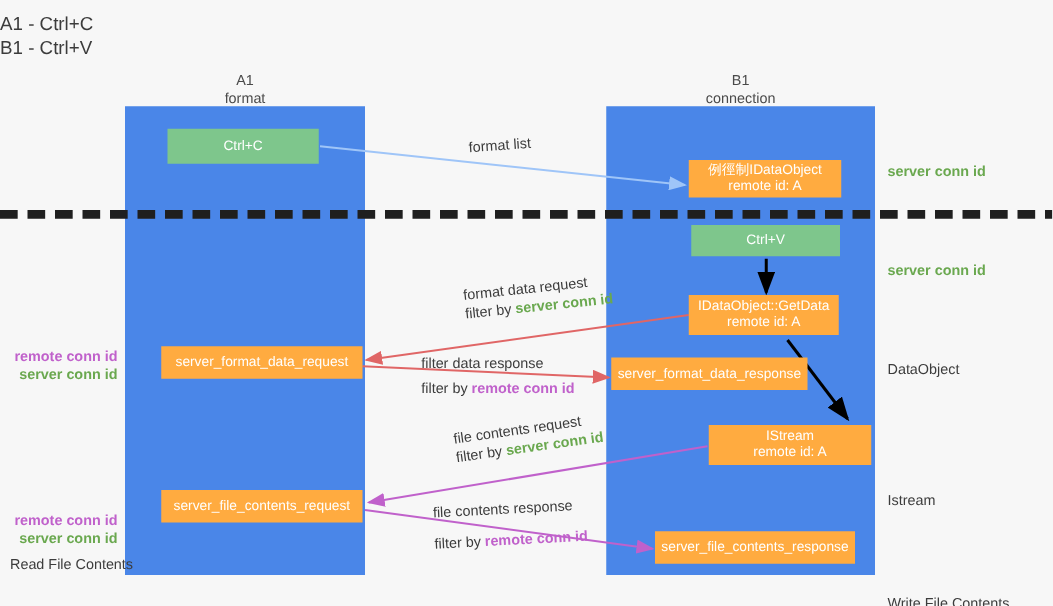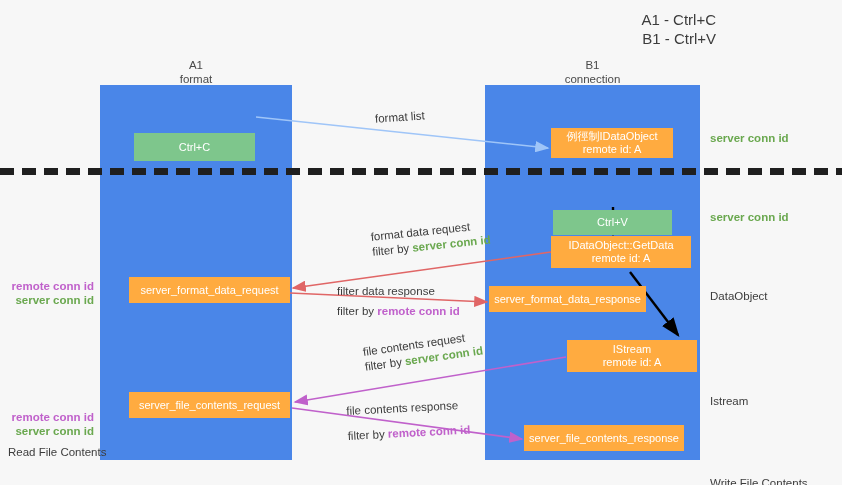--- a/index.html
+++ b/index.html
@@ -13,21 +13,21 @@
     height: 485px;
     background: #f7f7f7;
     font-family: "Liberation Sans", sans-serif;
     overflow: hidden;
   }
   .abs { position: absolute; }
 
   
   #title {
     left: 0; top: 10px; width: 716px;
-    text-align: right;
+    text-align: left;
     font-size: 15px;
     color: #3c3c3c;
     line-height: 19px;
   }
 
   
   .col-head {
     text-align: center;
     font-size: 11.5px;
     color: #4a4a4a;
@@ -57,21 +57,21 @@
     display: flex;
     flex-direction: column;
     align-items: center;
     justify-content: center;
     text-align: center;
     color: #ffffff;
     font-size: 11px;
     line-height: 13px;
     padding: 2px 4px;
   }
-  .box.green { background: #7ec68c; margin-top: 30px; }
+  .box.green { background: #7ec68c; }
   .box.orange { background: #ffab40; }
   .box .l2 { font-size: 11px; }
 
   
   .side-label {
     font-size: 11.5px;
     line-height: 14px;
   }
   .c-green  { color: #6aa84f; font-weight: bold; }
   .c-purple { color: #c061cb; font-weight: bold; }
@@ -162,21 +162,21 @@
 
   <div class="abs box orange" style="left:551px; top:128px; width:122px; height:30px;">
     <div>例徑制IDataObject</div>
     <div class="l2">remote id: A</div>
   </div>
 
   <div class="abs box green" style="left:553px; top:180px; width:119px; height:25px;">
     <div>Ctrl+V</div>
   </div>
 
-  <div class="abs box orange" style="left:551px; top:236px; width:140px; height:32px;">
+  <div class="abs box orange" style="left:551px; top:236px; width:120px; height:32px;">
     <div>IDataObject::GetData</div>
     <div class="l2">remote id: A</div>
   </div>
 
   <div class="abs box orange" style="left:489px; top:286px; width:157px; height:26px;">
     <div>server_format_data_response</div>
   </div>
 
   <div class="abs box orange" style="left:567px; top:340px; width:130px; height:32px;">
     <div>IStream</div>

